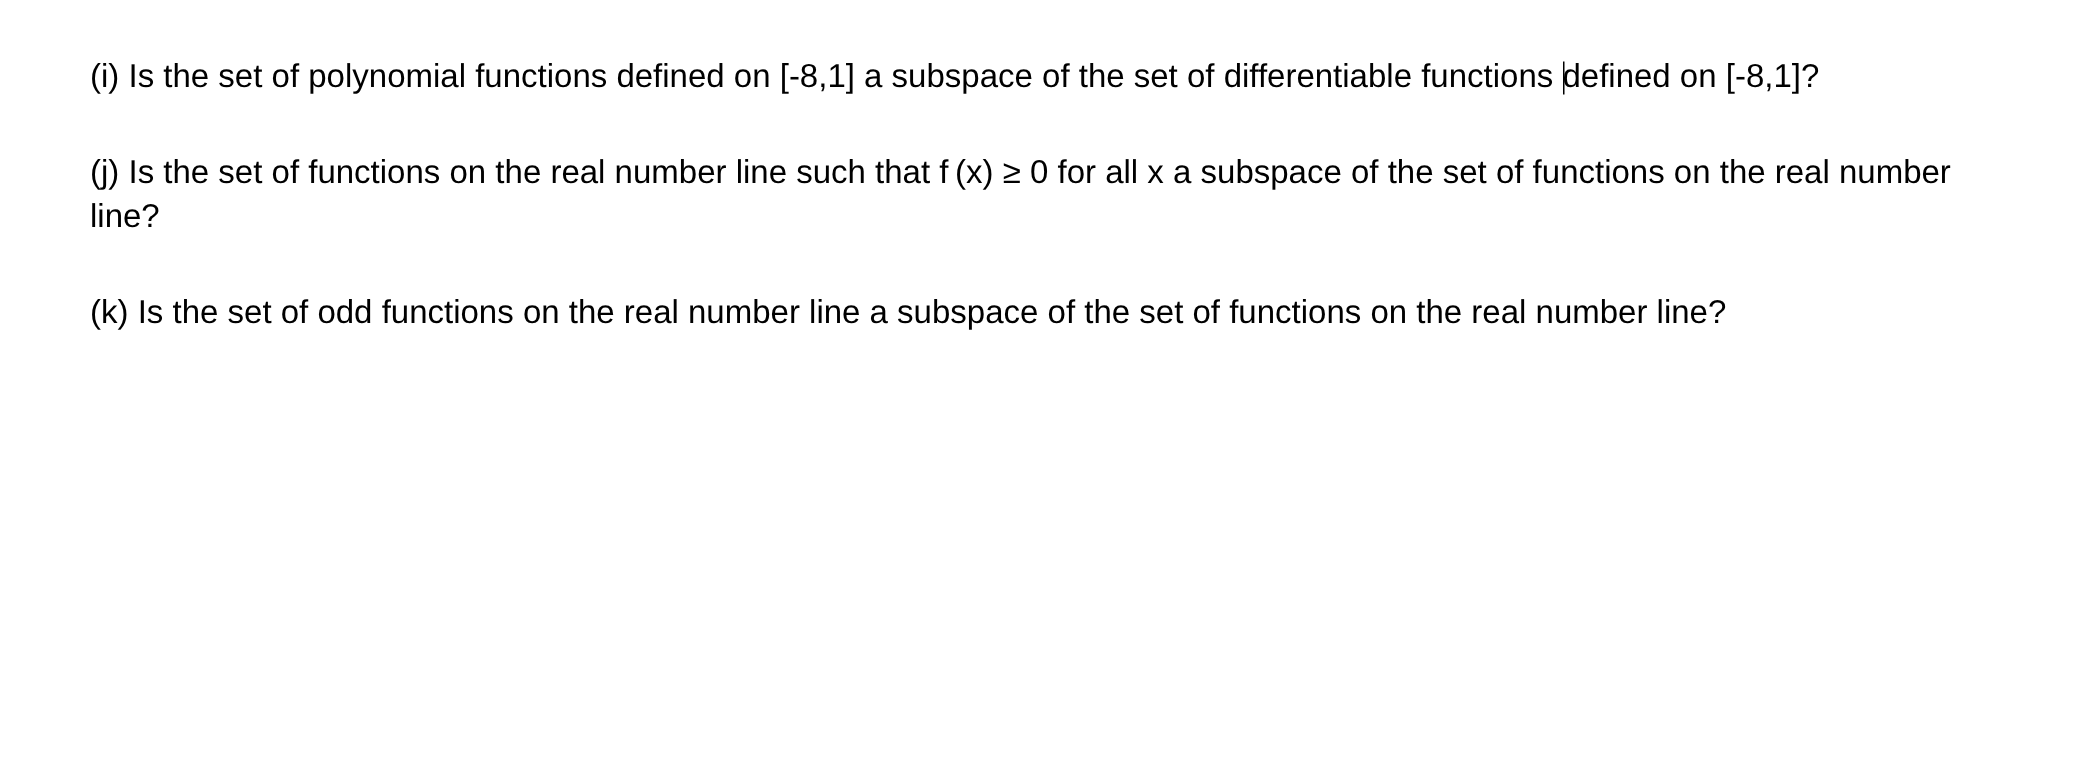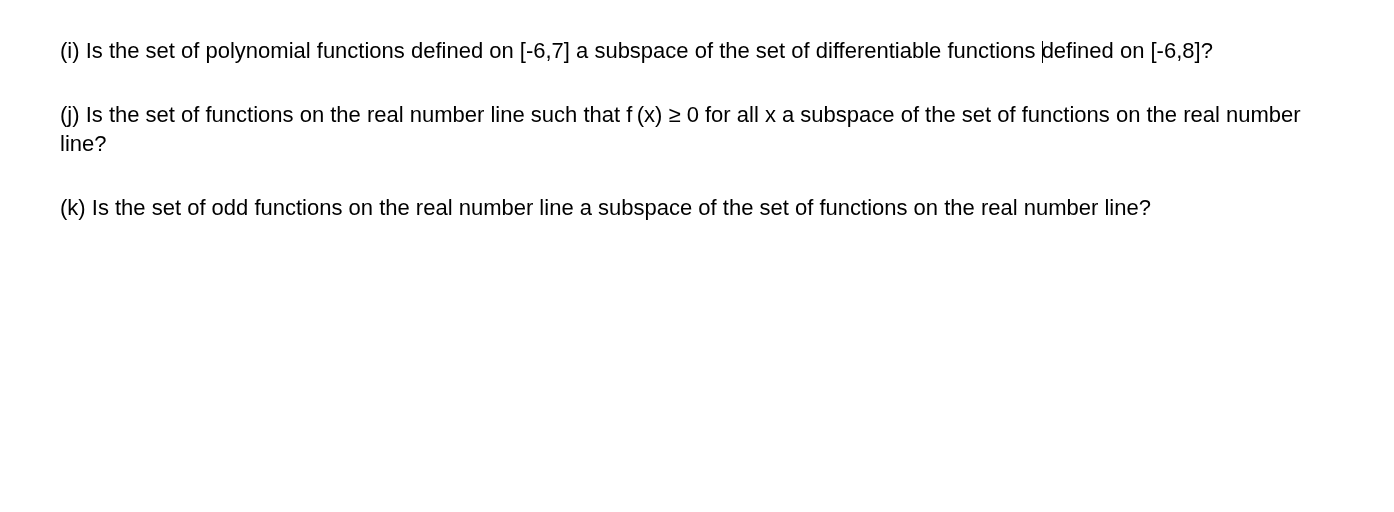--- a/index.html
+++ b/index.html
@@ -24,21 +24,21 @@
       border-left: 1.5px solid #000;
       height: 1em;
       vertical-align: text-bottom;
       margin-right: -1px;
     }
   </style>
 </head>
 <body>
 
 <div class="question">
-  <span>(i) Is the set of polynomial functions defined on [-6,7] a subspace of the set of differentiable functions </span><span class="cursor"></span><span>defined on [-6,8]?</span>
+  <span>(i) Is the set of polynomial functions defined on [-8,1] a subspace of the set of differentiable functions </span><span class="cursor"></span><span>defined on [-8,1]?</span>
 </div>
 
 <div class="question">
   <span>(j) Is the set of functions on the real number line such that f (x) ≥ 0 for all x a subspace of the set of functions on the real number line?</span>
 </div>
 
 <div class="question">
   <span>(k) Is the set of odd functions on the real number line a subspace of the set of functions on the real number line?</span>
 </div>
 

